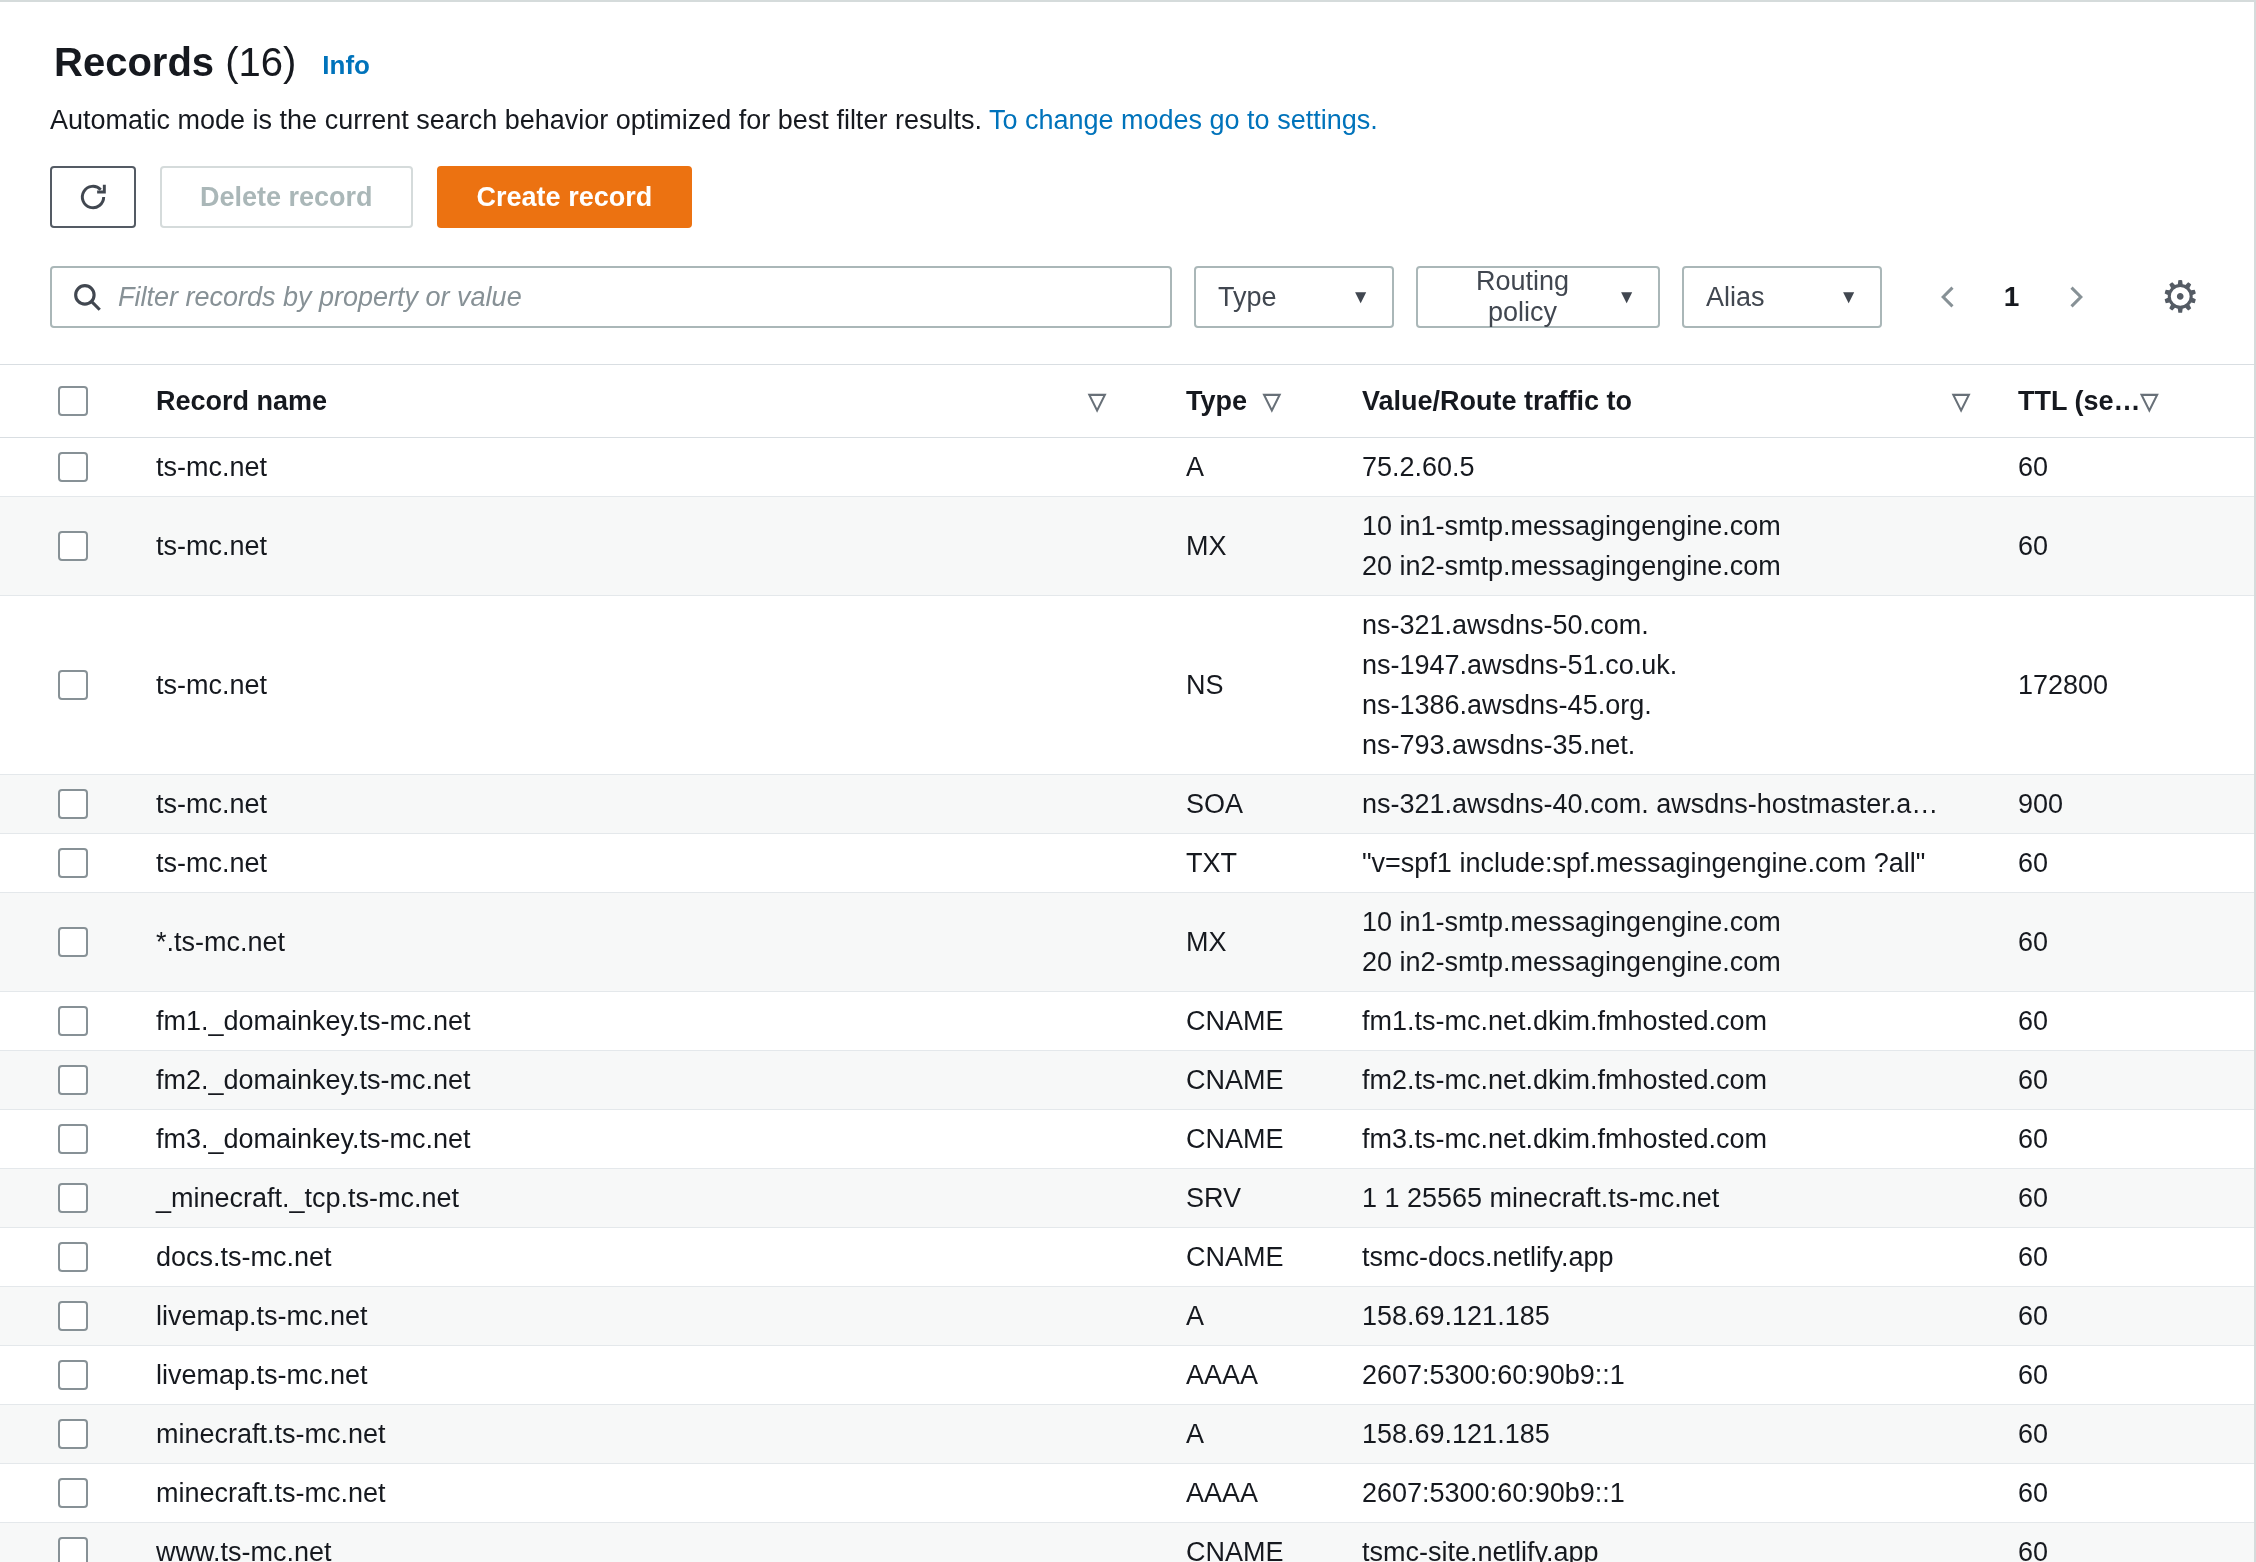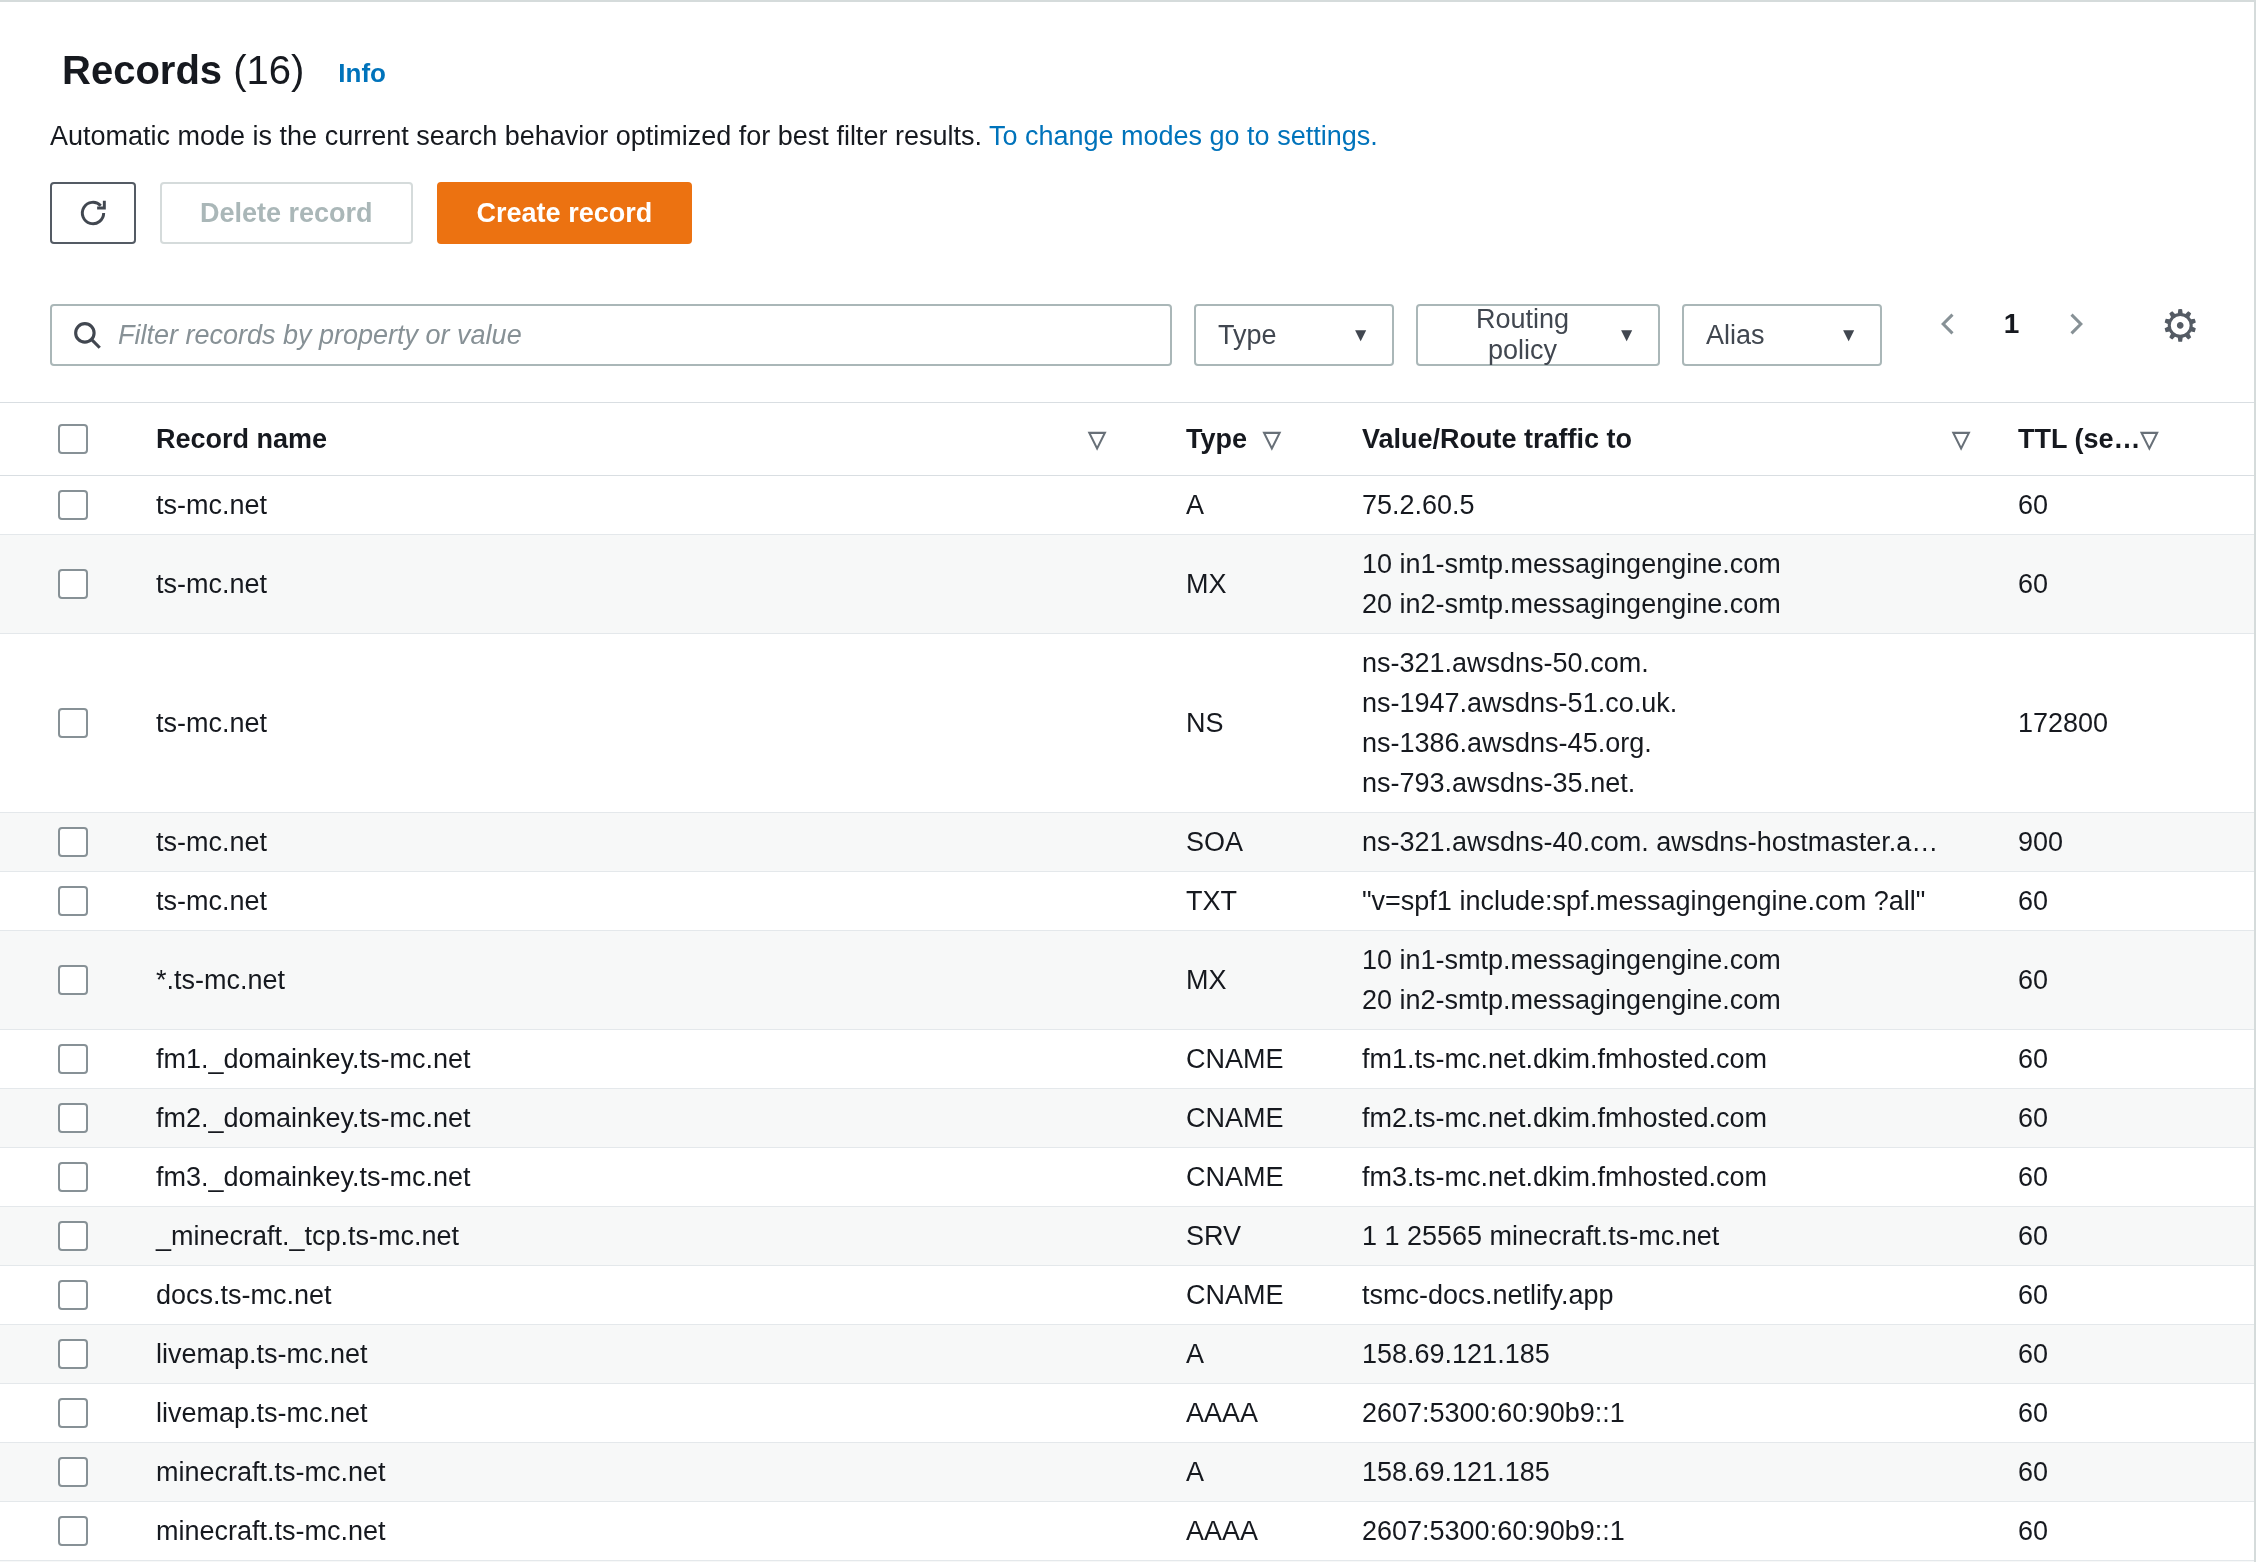--- a/index.html
+++ b/index.html
@@ -13,41 +13,41 @@
   .page {
     width: 2256px; height: 1562px;
     border-top: 2px solid #d5dbdb;
     border-right: 2px solid #d5dbdb;
     overflow: hidden;
     background: #fff;
   }
   .top { padding: 34px 50px 0 50px; }
 
   .title-row { display: flex; align-items: baseline; gap: 22px; }
-  .title-row h1 { margin: 12px; font-size: 40px; font-weight: bold; letter-spacing: 0; }
+  .title-row h1 { margin: 4px; font-size: 40px; font-weight: bold; letter-spacing: 0; }
   .title-row .count { font-weight: 400; color: #16191f; }
   .info-link { font-size: 26px; font-weight: bold; color: #0073bb; text-decoration: none; cursor: pointer; position: relative; top: -2px; }
 
   .desc { margin: 16px 0 0 0; font-size: 27px; color: #16191f; }
   .desc a { color: #0073bb; text-decoration: none; cursor: pointer; }
 
   .toolbar { margin-top: 30px; display: flex; gap: 24px; align-items: center; }
   .btn {
     height: 62px; padding: 0 38px;
     font-family: "Liberation Sans", sans-serif;
     font-size: 27px; font-weight: bold;
     background: #ffffff; color: #414750;
     border: 2px solid #545b64; border-radius: 4px;
     cursor: pointer; display: inline-flex; align-items: center; justify-content: center;
   }
   .btn.icon-btn { width: 86px; padding: 0; }
   .btn.disabled { border-color: #d5dbdb; color: #aab7b8; cursor: default; }
   .btn.primary { background: #ec7211; border-color: #ec7211; color: #ffffff; }
 
-  .filter-row { margin-top: 60px; display: flex; align-items: flex-start; gap: 22px; }
+  .filter-row { margin-top: 38px; display: flex; align-items: center; gap: 22px; }
   .search-box { position: relative; width: 1122px; }
   .search-box input {
     width: 100%; height: 62px;
     border: 2px solid #aab7b8; border-radius: 4px;
     padding: 0 24px 0 66px;
     font-family: "Liberation Sans", sans-serif;
     font-size: 27px; color: #16191f;
     outline: none; background: #fff;
   }
   .search-box input::placeholder { font-style: italic; color: #879196; }

